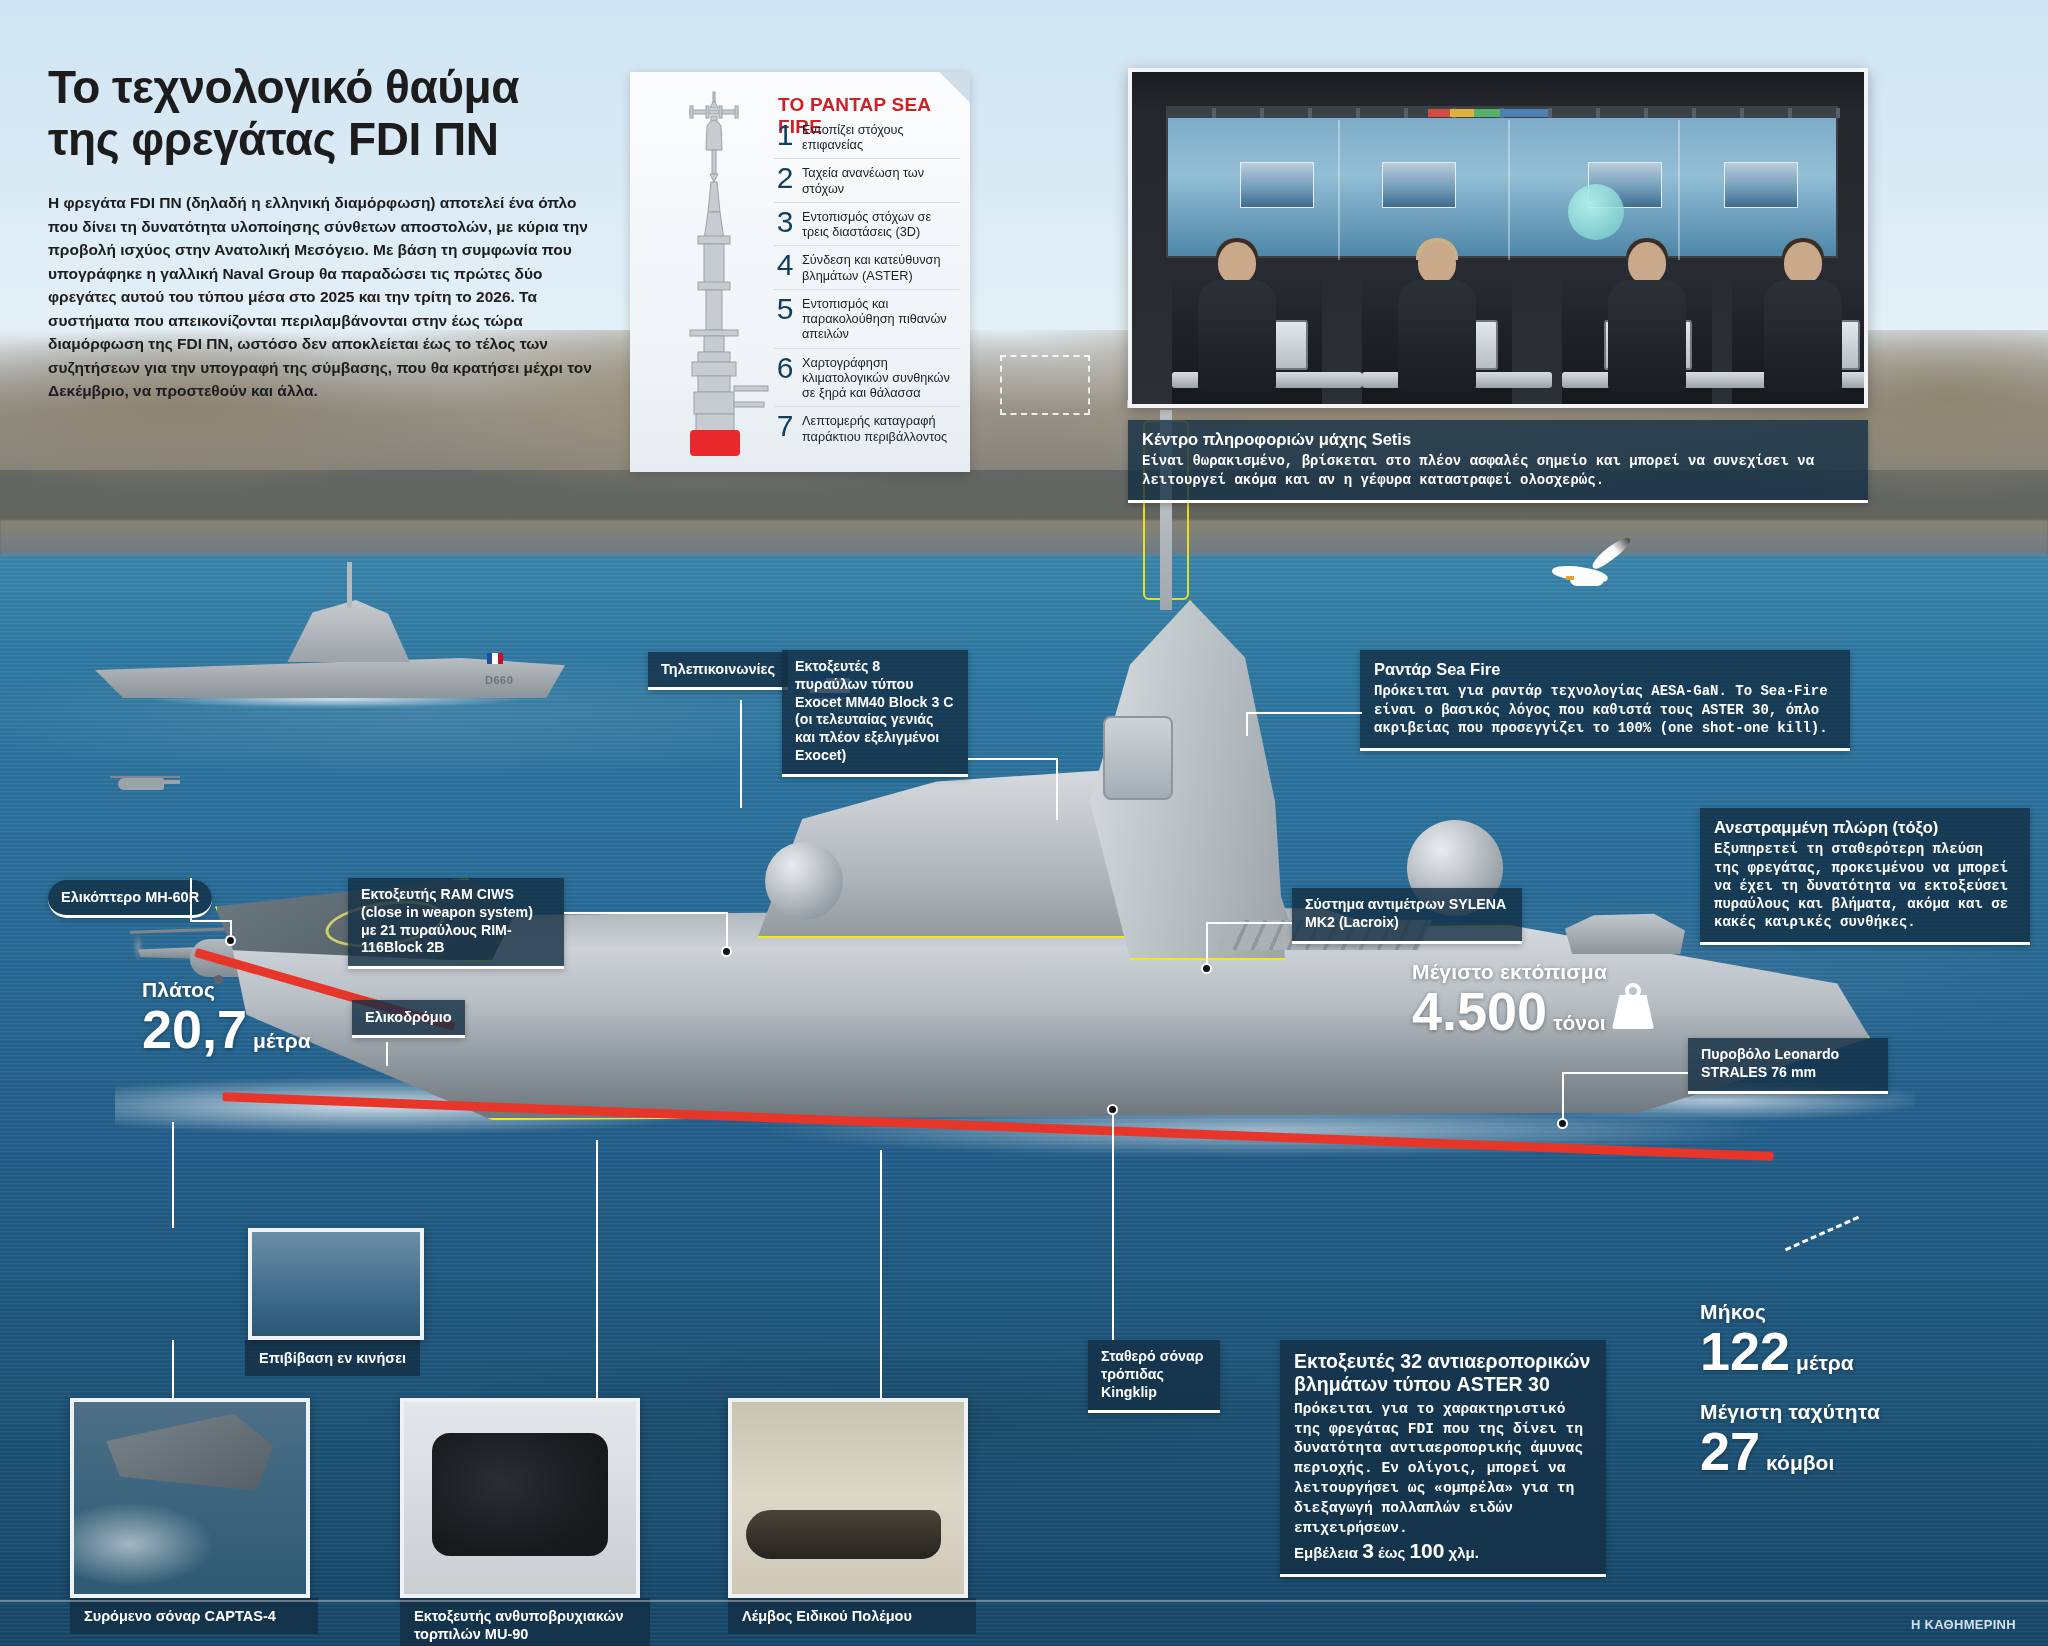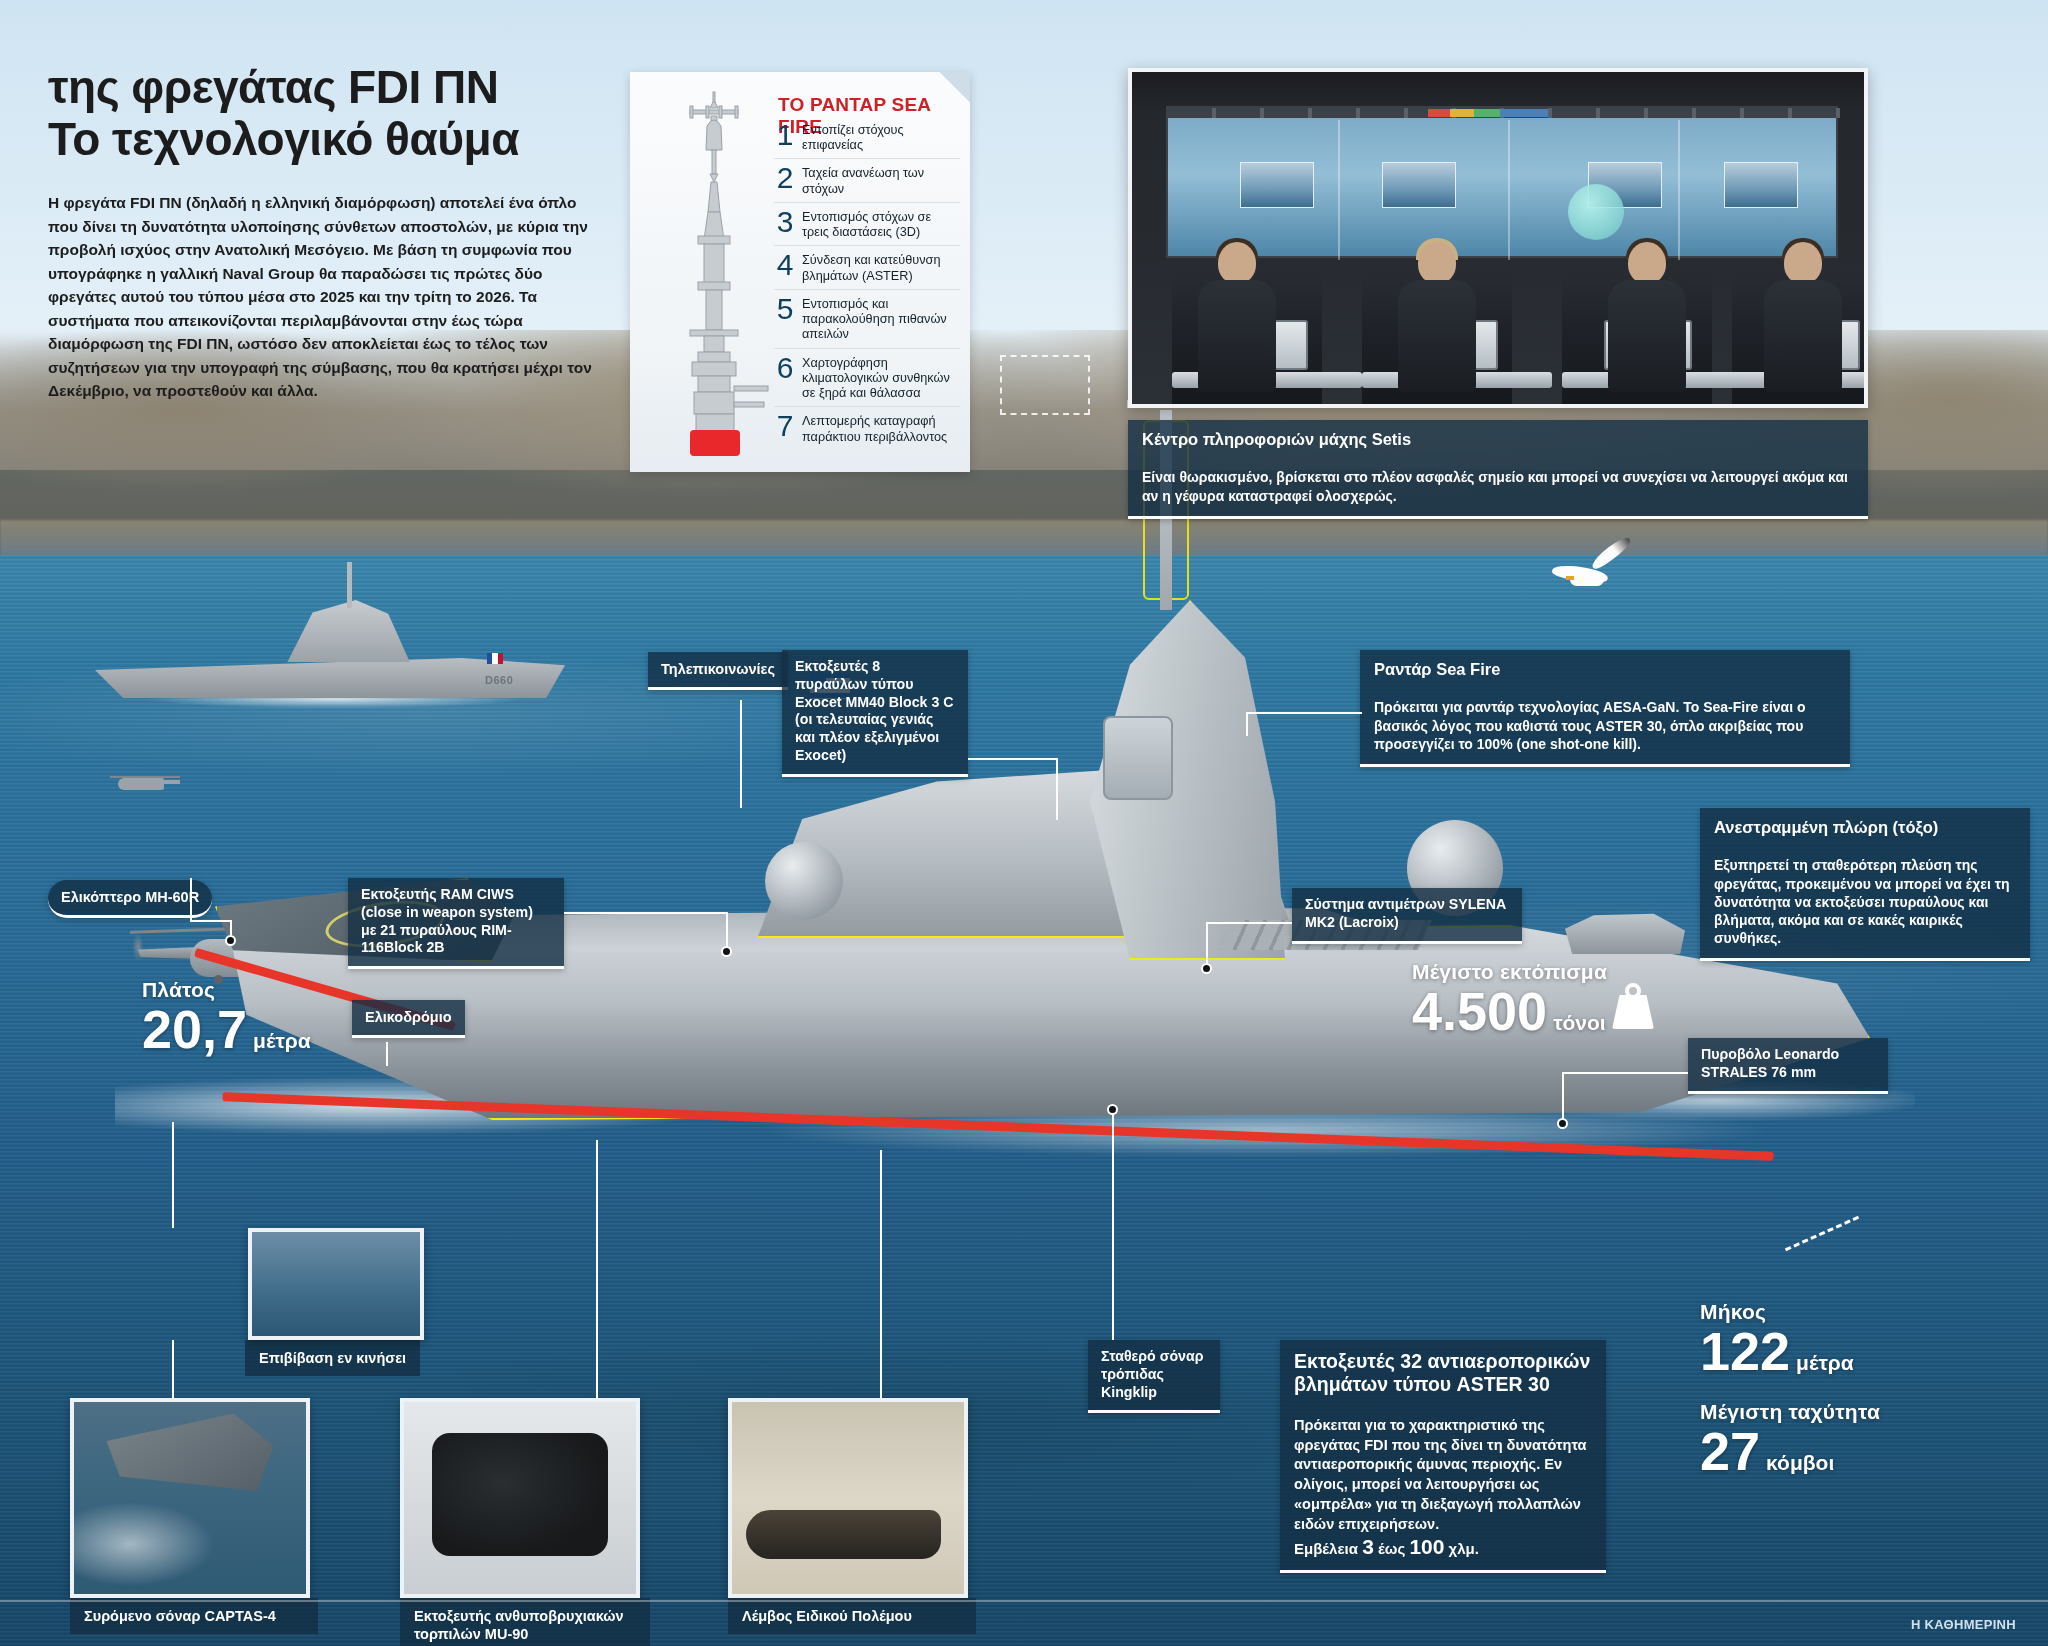--- a/index.html
+++ b/index.html
@@ -312,21 +312,21 @@
   
   .callout {
     position:absolute;
     background: rgba(19,46,68,0.80);
     border-bottom: 3px solid #ffffff;
     color: #ffffff;
     padding: 10px 14px 11px 14px;
     box-shadow: 0 2px 6px rgba(0,0,0,.25);
   }
   .callout .c-title { font-size: 16.5px; font-weight: 700; line-height: 1.18; }
-  .callout .c-body  { font-size: 14px; line-height: 1.30; font-weight: 600; margin-top: 19px; }
+  .callout .c-body  { font-size: 14px; line-height: 1.30; font-weight: 600; margin-top: 3px; font-family: Liberation Mono, monospace; }
   .callout.small { padding: 8px 13px 9px 13px; }
   .callout.small .c-title { font-size: 14.2px; font-weight: 700; line-height: 1.25; }
   .callout.label .c-title { font-size: 14.5px; font-weight: 700; }
 
   .callout.big .c-title { font-size: 19.5px; line-height: 1.2; }
   .callout.big .c-body  { font-size: 14.6px; line-height: 1.36; }
   .callout .c-extra { font-size: 15px; font-weight: 700; }
   .callout .c-extra b { font-size: 21px; font-weight: 700; }
 
   .leader { position:absolute; background: #ffffff; }
@@ -463,22 +463,22 @@
     <div class="gun"></div>
   </div>
   <div class="dotted-box"></div>
 
   <div class="redline width"></div>
   <div class="redline length"></div>
   <div class="dash-end"></div>
 
   <div class="title-block">
     <div class="title">
+      <div>Το τεχνολογικό θαύμα</div>
       <div>της φρεγάτας FDI ΠΝ</div>
-      <div>Το τεχνολογικό θαύμα</div>
     </div>
     <div class="intro">Η φρεγάτα FDI ΠΝ (δηλαδή η ελληνική διαμόρφωση) αποτελεί ένα όπλο που δίνει τη δυνατότητα υλοποίησης σύνθετων αποστολών, με κύρια την προβολή ισχύος στην Ανατολική Μεσόγειο. Με βάση τη συμφωνία που υπογράφηκε η γαλλική Naval Group θα παραδώσει τις πρώτες δύο φρεγάτες αυτού του τύπου μέσα στο 2025 και την τρίτη το 2026. Τα συστήματα που απεικονίζονται περιλαμβάνονται στην έως τώρα διαμόρφωση της FDI ΠΝ, ωστόσο δεν αποκλείεται έως το τέλος των συζητήσεων για την υπογραφή της σύμβασης, που θα κρατήσει μέχρι τον Δεκέμβριο, να προστεθούν και άλλα.</div>
   </div>
 
   <div class="radar-panel">
     <div class="fold"></div>
     <svg class="radar-graphic" viewBox="0 0 120 380">
       <g fill="#c7ccd1" stroke="#9aa1a7" stroke-width="1">
         <rect x="57" y="30" width="6" height="34"></rect>
         <path d="M60 14 l4 8 h-8 z"></path>

